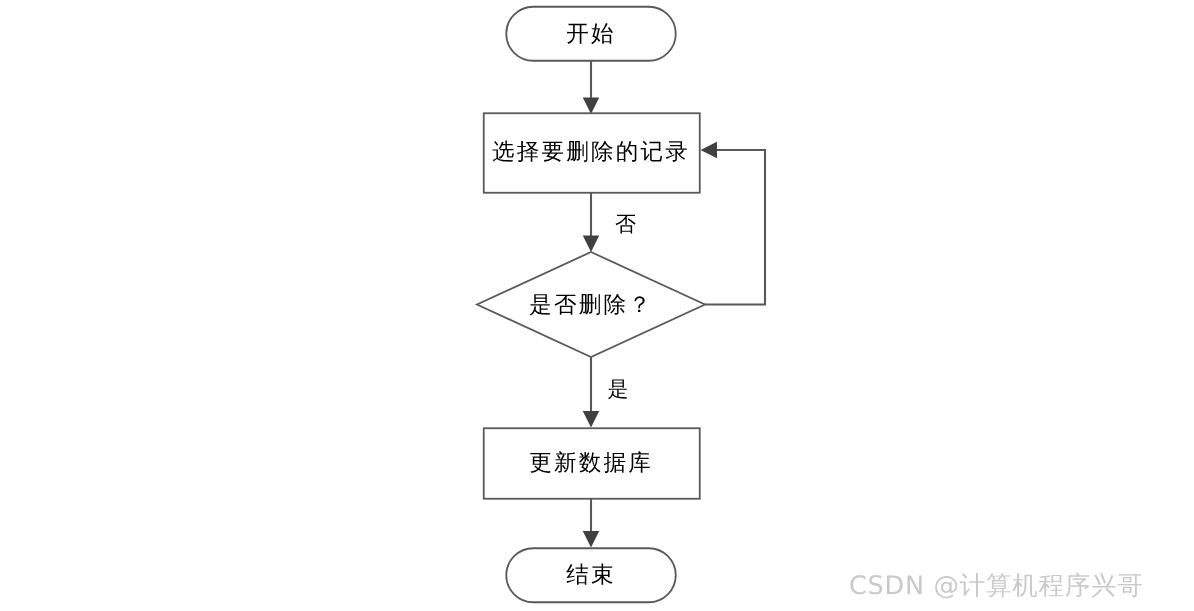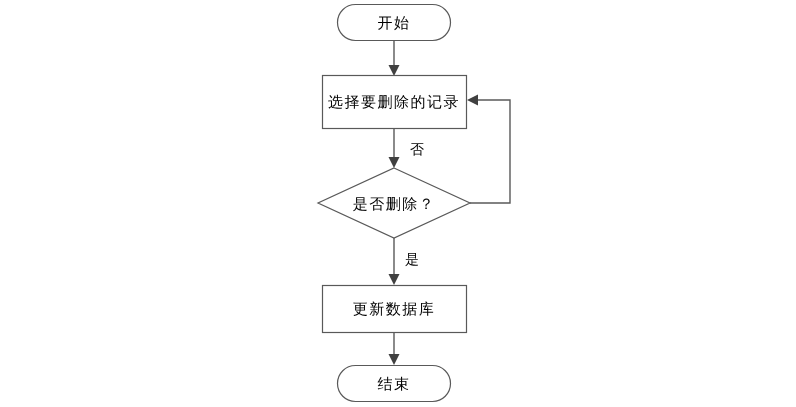--- a/index.html
+++ b/index.html
@@ -118,14 +118,15 @@
     <g>
       <rect class="node-shape" x="337.5" y="365.5" width="113" height="36" rx="18" ry="18"></rect>
       <text class="node-label" x="394" y="384">结束</text>
     </g>
 
     <text class="edge-label" x="417" y="150">否</text>
     <text class="edge-label" x="412" y="260">是</text>
 
   </svg>
 
+  <div class="watermark">CSDN @计算机程序兴哥</div>
 
 </div>
 
 </body></html>

